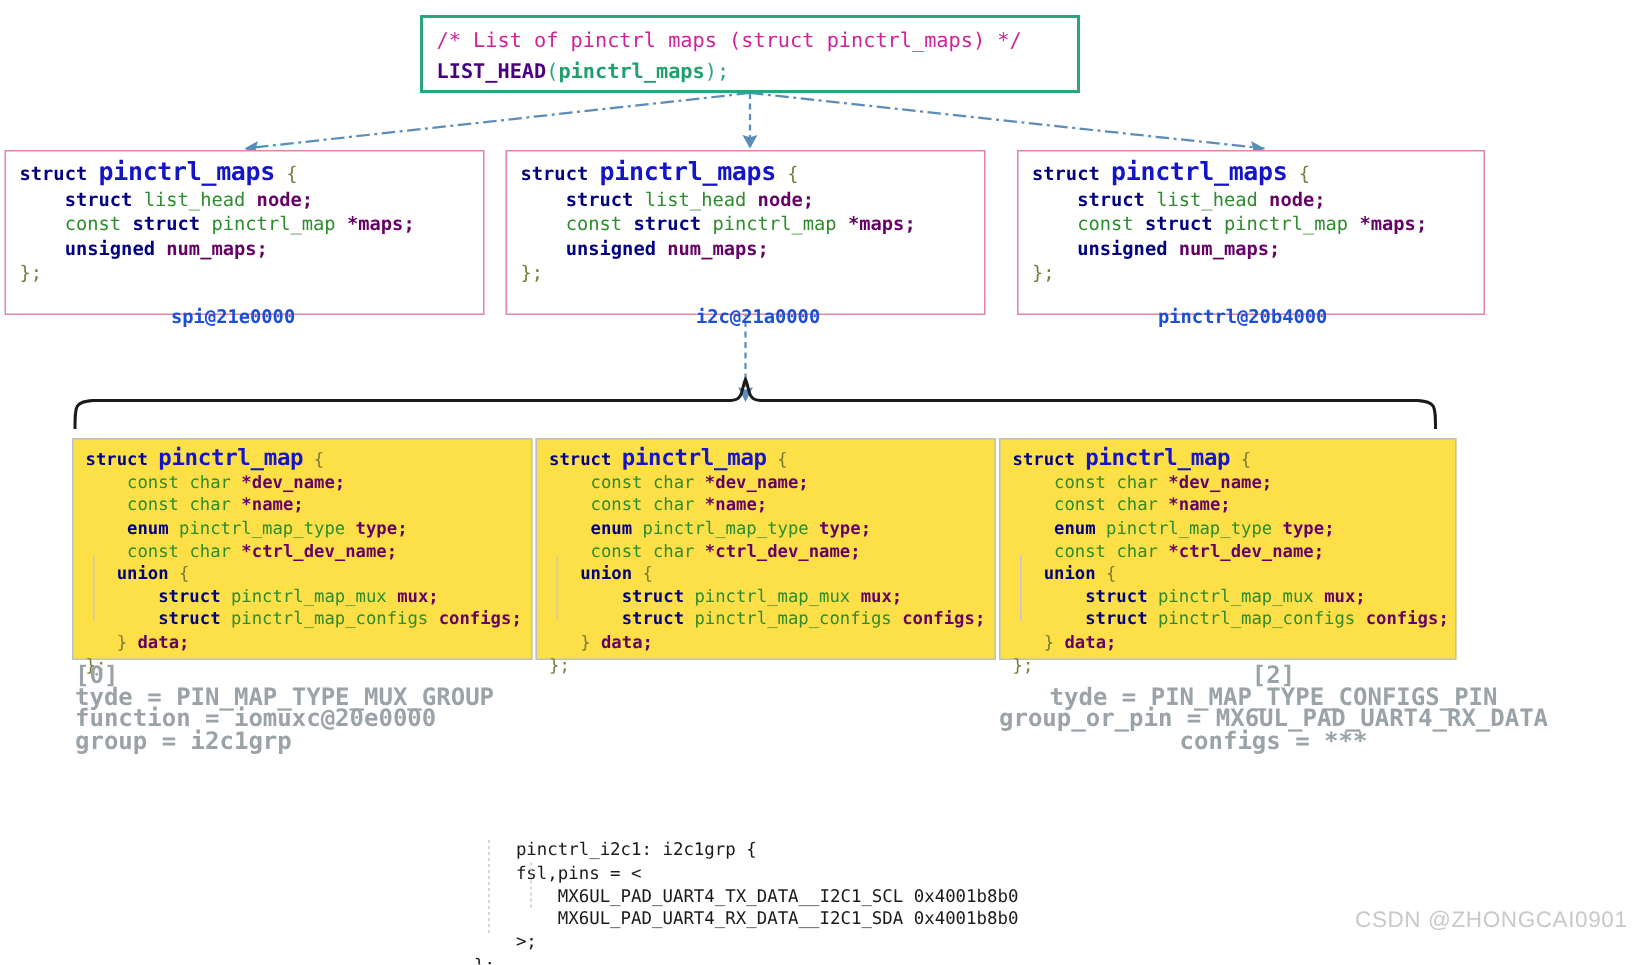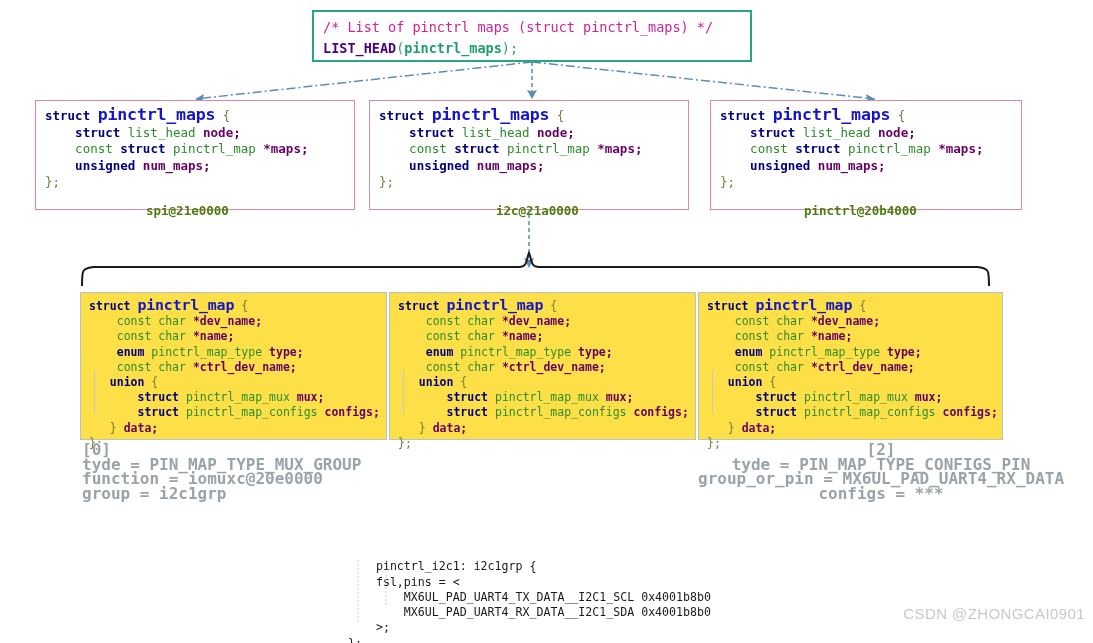--- a/index.html
+++ b/index.html
@@ -1,21 +1,21 @@
 <!DOCTYPE html>
 <html><head>
 <meta charset="utf-8">
 <style>
   html,body{margin:0;padding:0;}
   body{
     width:1093px;height:643px;background:#ffffff;position:relative;
     font-family:"DejaVu Sans Mono","Liberation Mono",monospace;
     overflow:hidden;
   }
-  .canvas{position:absolute;inset:0;margin-left:32px;}
+  .canvas{position:absolute;inset:0;}
 
   
   .codebox{
     position:absolute;box-sizing:border-box;background:#fdfdfd;
     font-size:12.5px;line-height:16.6px;white-space:pre;
   }
 
   
   #head-box{
     left:280px;top:10px;width:440px;height:52px;
@@ -56,21 +56,21 @@
   .greenpar{color:#2aa67e;}
   .purple  {color:#4b0082;font-weight:bold;}
 
   
   .guide{
     position:absolute;width:1px;background:#c8c8c8;
   }
 
   
   .node-label{
-    position:absolute;color:#4d7c0f;font-weight:bold;font-size:12.5px;
+    position:absolute;color:#1d4ed8;font-weight:bold;font-size:12.5px;
     font-family:"DejaVu Sans Mono","Liberation Mono",monospace;
     white-space:nowrap;
   }
   #node-label-0{left:114px;top:203px;}
   #node-label-1{left:464px;top:203px;}
   #node-label-2{left:772px;top:203px;}
 
   
   .annot{
     position:absolute;color:#9aa3a8;font-weight:bold;font-size:16px;

